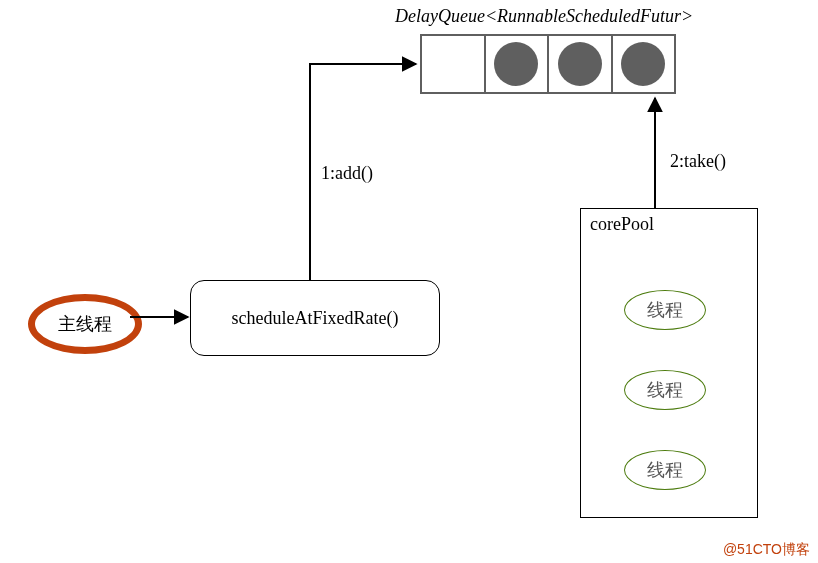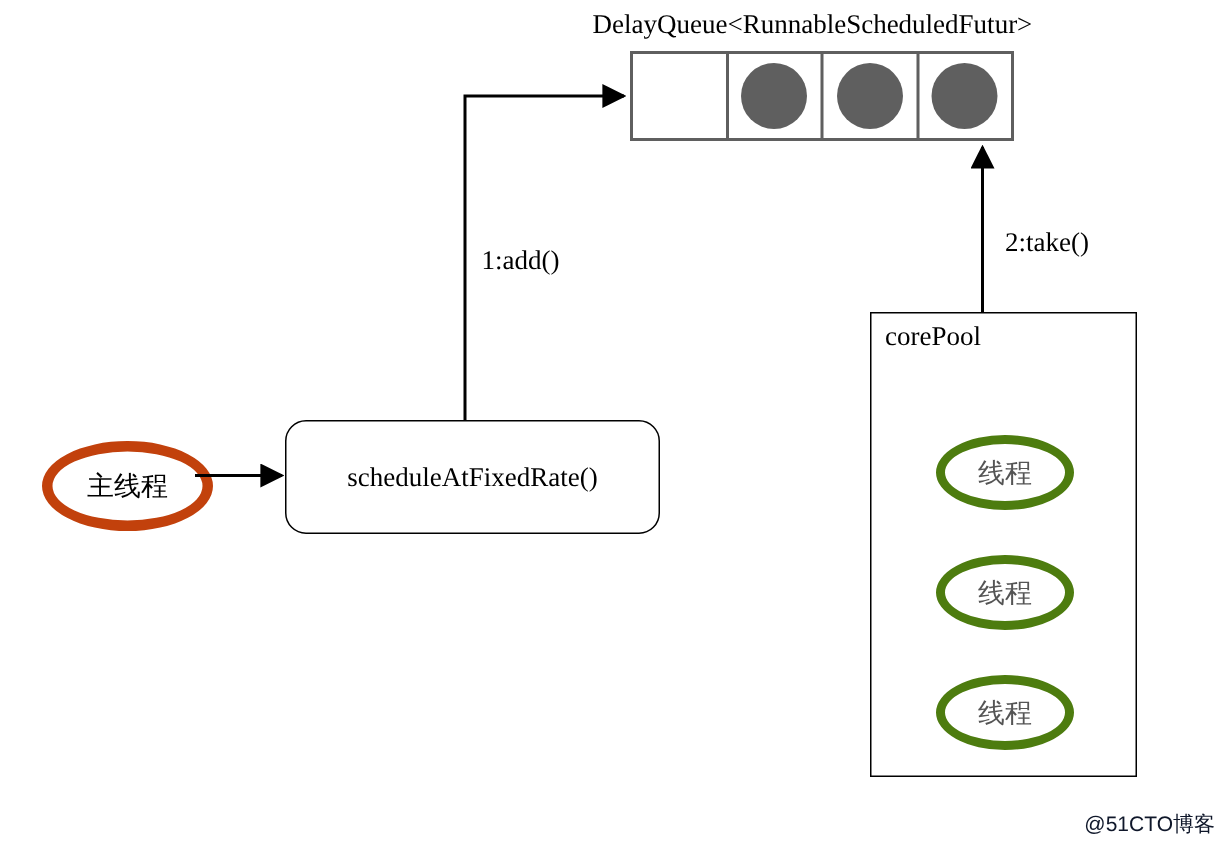--- a/index.html
+++ b/index.html
@@ -20,21 +20,21 @@
   .ellipse {
     position: absolute;
     border: 7px solid #c2410c;
     border-radius: 50%;
     display: flex;
     align-items: center;
     justify-content: center;
   }
   .ellipse-light {
     position: absolute;
-    border: 6px solid #4d7c0f;
+    border: 1px solid #4d7c0f;
     border-radius: 50%;
     display: flex;
     align-items: center;
     justify-content: center;
     color: #555;
   }
   .roundbox {
     position: absolute;
     border: 1px solid #000;
     border-radius: 14px;
@@ -66,35 +66,35 @@
   .dot {
     width: 44px;
     height: 44px;
     background: #5f5f5f;
     border-radius: 50%;
   }
   .watermark {
     position: absolute;
     right: 8px;
     bottom: 4px;
-    color: #0f172a;
+    color: #c2410c;
     font-size: 14px;
     font-family: Arial, sans-serif;
   }
   svg.overlay {
     position: absolute;
     left: 0; top: 0;
     width: 818px; height: 563px;
     pointer-events: none;
   }
 </style>
 </head>
 <body>
 
-<div class="label" style="left:395px; top:6px;">DelayQueue&lt;RunnableScheduledFutur&gt;</div>
+<div class="label" style="left:395px; top:6px;font-style:italic;">DelayQueue&lt;RunnableScheduledFutur&gt;</div>
 
 <div class="queue" style="left:420px; top:34px; width:256px; height:60px;">
   <div class="cell" style="width:64px;"></div>
   <div class="cell" style="width:64px;">
     <div class="dot"></div>
   </div>
   <div class="cell" style="width:64px;">
     <div class="dot"></div>
   </div>
   <div class="cell" style="width:64px;">

